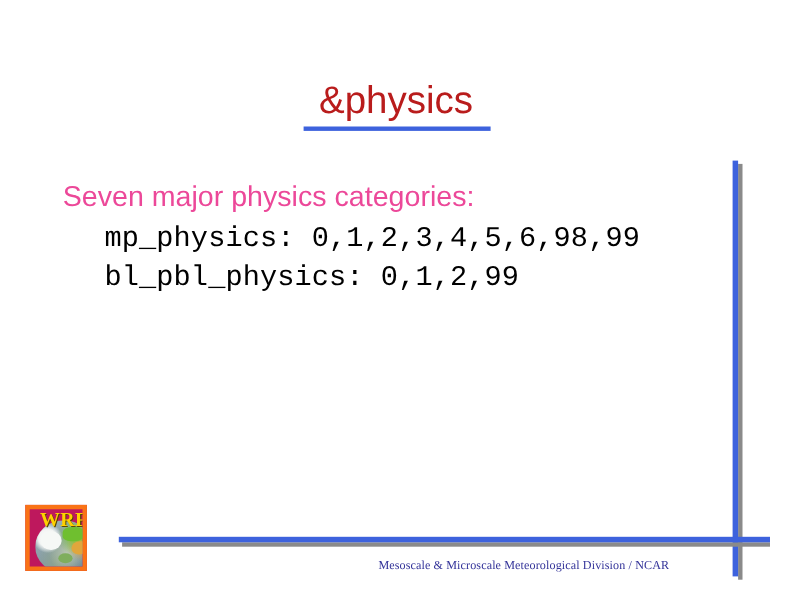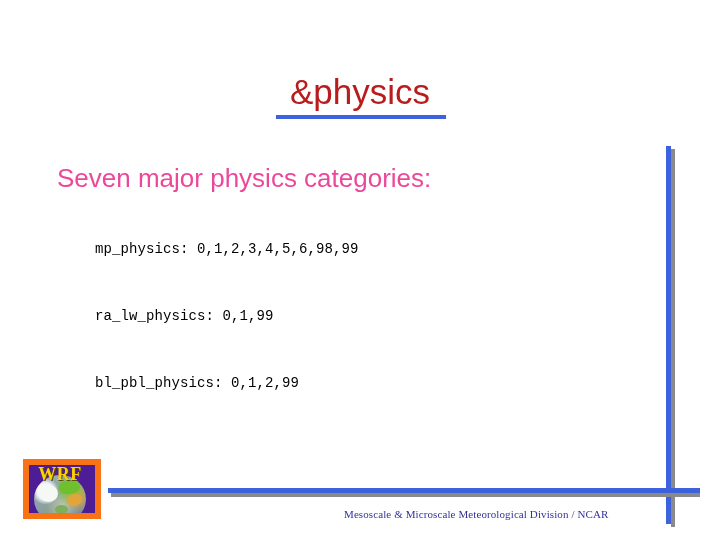--- a/index.html
+++ b/index.html
@@ -57,26 +57,25 @@
   #physics-list {
     position: absolute;
     left: 95px;
     top: 200px;
     margin: 0;
     padding: 0;
     list-style: none;
   }
   #physics-list li {
     font-family: "Liberation Mono", "DejaVu Sans Mono", monospace;
-    font-size: 14px;
+    font-size: 26px;
     line-height: 35px;
     color: #000000;
     white-space: pre;
     letter-spacing: 0.1px;
-    margin-top: 32px;
   }
 
   
   .rule-shadow {
     position: absolute;
     background: #8a8a8a;
   }
   .rule-blue {
     position: absolute;
     background: #3d62dd;
@@ -97,24 +96,24 @@
     color: #333399;
     white-space: nowrap;
     letter-spacing: 0.1px;
   }
 
   
   #wrf-logo {
     position: absolute;
     left: 23px;
     top: 459px;
-    width: 78px;
+    width: 56px;
     height: 60px;
-    background: #4c1d95;
-    border: 6px solid #f97316;
+    background: #be185d;
+    border: 4px solid #f97316;
     box-sizing: border-box;
     overflow: hidden;
   }
   #wrf-logo-text {
     position: absolute;
     left: 0;
     top: 0px;
     width: 62px;
     text-align: center;
     font-family: "Liberation Serif", serif;
@@ -190,21 +189,20 @@
 
   <div id="title-block">
     <span id="slide-title">&amp;physics</span>
   </div>
   <div id="title-underline"></div>
 
   <div id="intro-line">Seven major physics categories:</div>
 
   <ul id="physics-list">
     <li>mp_physics: 0,1,2,3,4,5,6,98,99</li>
-    <li>ra_lw_physics: 0,1,99</li>
     <li>bl_pbl_physics: 0,1,2,99</li>
   </ul>
 
   <div class="rule-shadow" id="vline-shadow"></div>
   <div class="rule-blue" id="vline"></div>
   <div class="rule-shadow" id="hline-shadow"></div>
   <div class="rule-blue" id="hline"></div>
 
   <div id="footer-text">Mesoscale &amp; Microscale Meteorological Division / NCAR</div>
 

